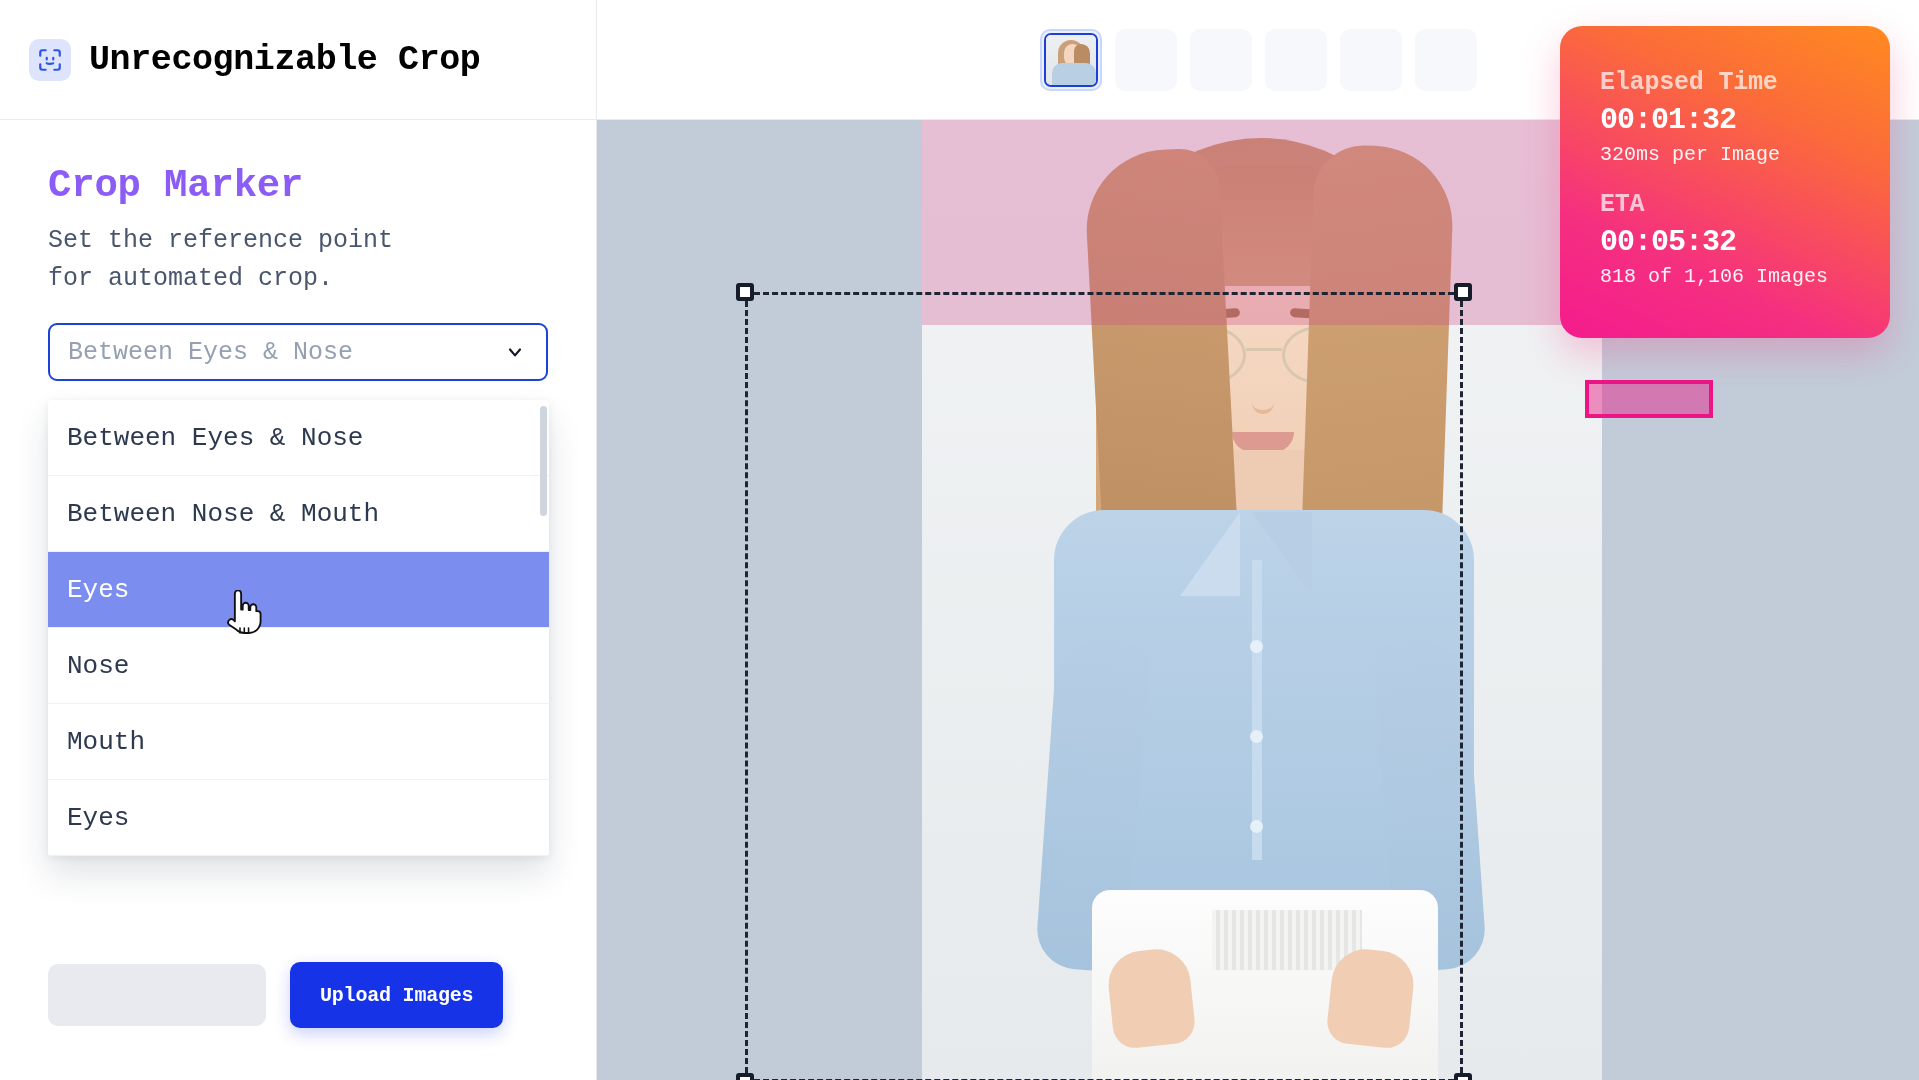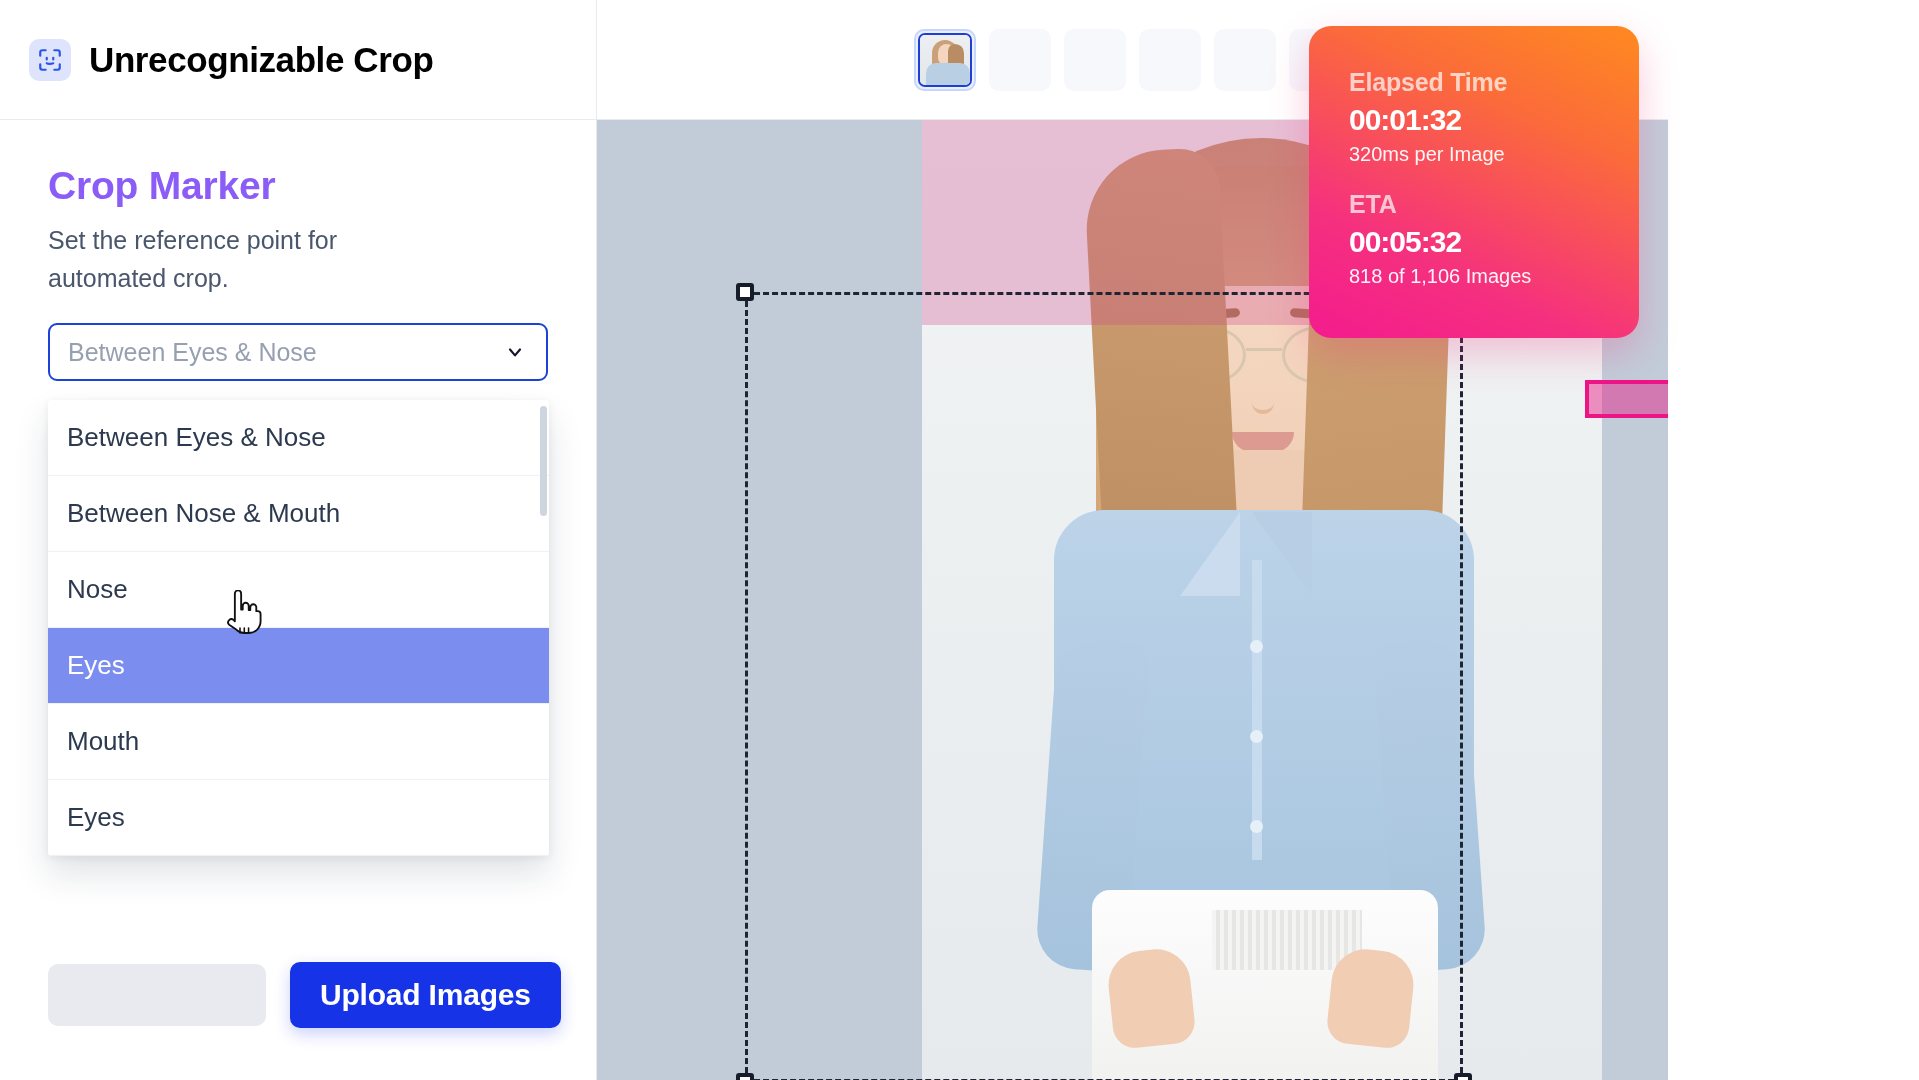--- a/index.html
+++ b/index.html
@@ -2,21 +2,21 @@
 <html><head>
 <meta charset="utf-8">
 <style>
   * { box-sizing: border-box; margin: 0; padding: 0; }
   html, body {
     width: 1919px; height: 1080px;
     overflow: hidden;
     font-family: "Liberation Sans", sans-serif;
     background: #ffffff;
   }
-  #app { position: relative; width: 1668px; height: 1080px; }
+  #app { position: relative; width: 1919px; height: 1080px; font-family: Liberation Mono, monospace; }
 
   
   .sidebar {
     position: absolute; left: 0; top: 0;
     width: 597px; height: 1080px;
     background: #ffffff;
     border-right: 1px solid #e8eaee;
     z-index: 30;
   }
   .sidebar-header {
@@ -108,21 +108,21 @@
     width: 218px; height: 62px;
     background: #e8eaf0;
     border-radius: 10px;
   }
   .btn-primary {
     height: 66px;
     padding: 0 30px;
     background: #1733e8;
     border-radius: 10px;
     display: flex; align-items: center; justify-content: center;
-    color: #fff; font-size: 30px; font-weight: bold;
+    color: #fff; font-size: 20px; font-weight: bold;
     box-shadow: 0 6px 16px rgba(23,51,232,0.22);
     letter-spacing: -0.2px;
   }
 
   
   .topbar {
     position: absolute;
     left: 597px; top: 0; right: 0; height: 120px;
     background: #ffffff;
     border-bottom: 1px solid #e8eaee;
@@ -505,25 +505,25 @@
       </div>
     </div>
 
     <div class="options">
       <div class="option">
         <span>Between Eyes &amp; Nose</span>
       </div>
       <div class="option">
         <span>Between Nose &amp; Mouth</span>
       </div>
+      <div class="option selected">
+        <span>Eyes</span>
+      </div>
       <div class="option">
         <span>Nose</span>
-      </div>
-      <div class="option selected">
-        <span>Eyes</span>
       </div>
       <div class="option">
         <span>Mouth</span>
       </div>
       <div class="option">
         <span>Eyes</span>
       </div>
       <div class="options-scroll"></div>
     </div>
 

